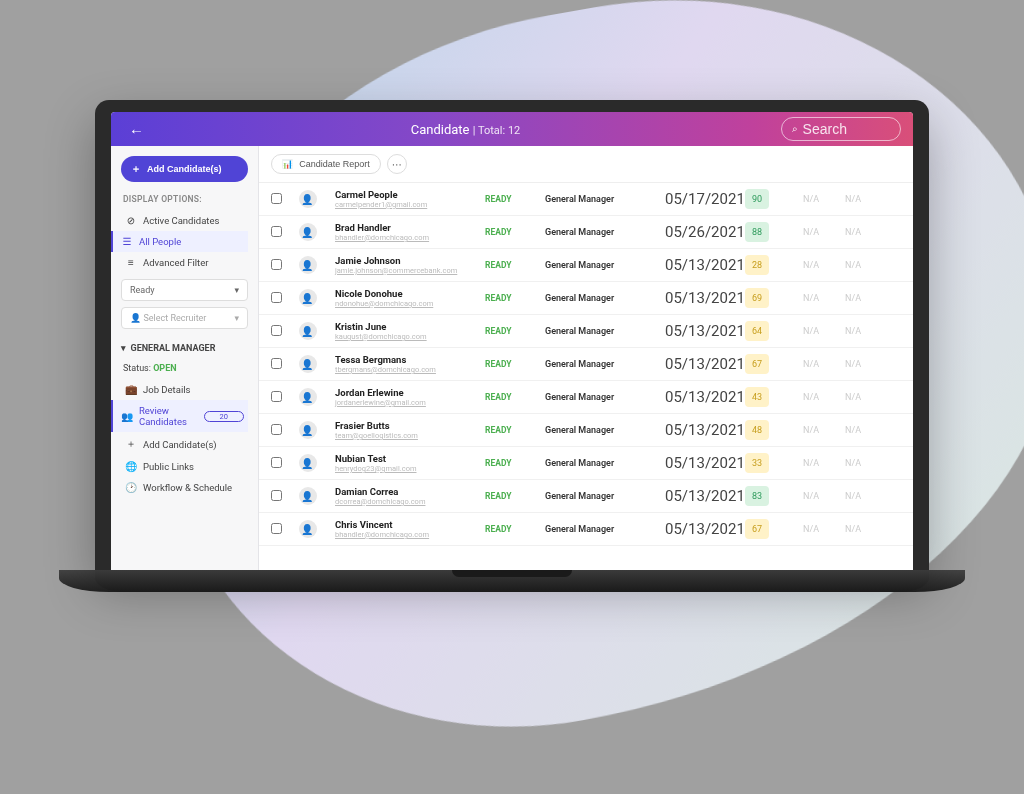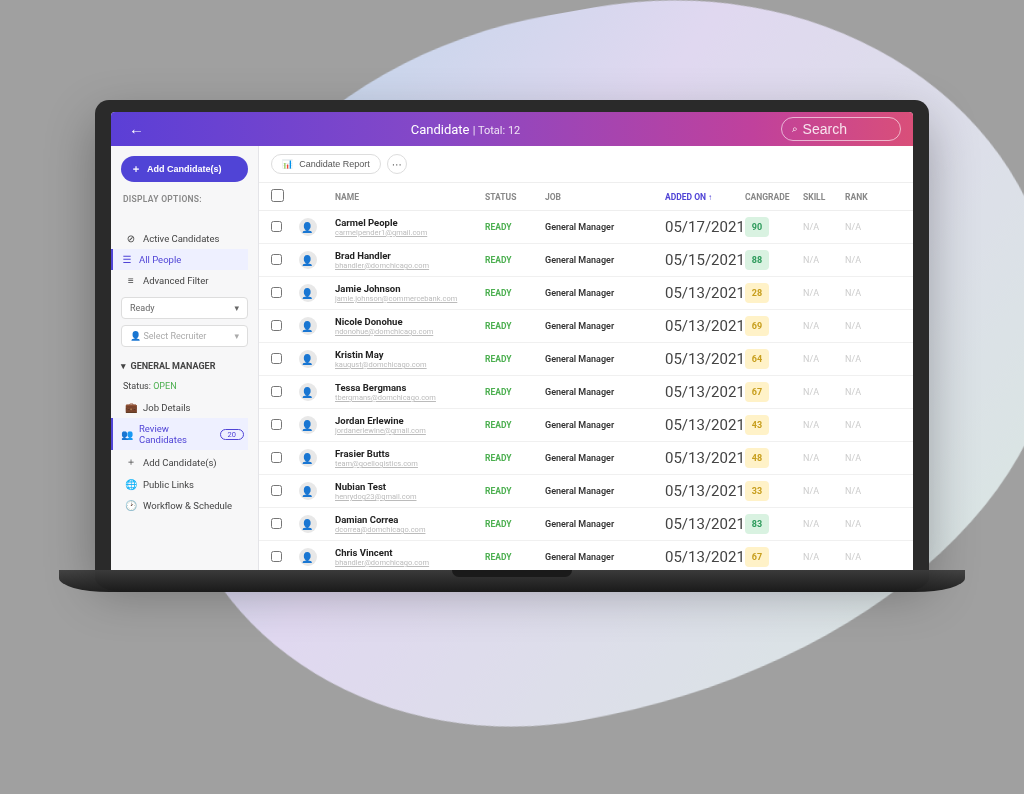--- a/index.html
+++ b/index.html
@@ -152,21 +152,21 @@
   gap: 6px;
   cursor: pointer;
 }
 .add-candidates-btn .icon { font-size: 10px; }
 
 .section-label {
   font-size: 8.5px;
   color: #888;
   font-weight: 600;
   letter-spacing: 0.3px;
-  margin: 12px 0 24px 2px;
+  margin: 12px 0 6px 2px;
 }
 
 .side-item {
   display: flex;
   align-items: center;
   gap: 6px;
   padding: 5px 4px;
   font-size: 9.5px;
   color: #444;
   cursor: pointer;
@@ -201,21 +201,21 @@
   color: #444;
   display: flex;
   align-items: center;
   gap: 5px;
 }
 
 .status-line {
   font-size: 9px;
   margin: 10px 0 6px 2px;
 }
-.status-line .open { color: #4caf50; font-weight: 400; }
+.status-line .open { color: #4caf50; font-weight: 700; }
 
 .job-item {
   display: flex;
   align-items: center;
   gap: 6px;
   padding: 5px 4px;
   font-size: 9.5px;
   color: #444;
   cursor: pointer;
   justify-content: space-between;
@@ -226,21 +226,21 @@
   border-left: 2px solid #5044d6;
   background: #eef0ff;
   margin-left: -10px;
   padding-left: 8px;
 }
 .job-item .badge {
   border: 1px solid #5044d6;
   color: #5044d6;
   border-radius: 8px;
   font-size: 7.5px;
-  padding: 0 7px;
+  padding: 0 15px;
 }
 .job-item .icon { font-size: 10px; width: 12px; text-align: center; }
 
 
 .main {
   flex: 1;
   display: flex;
   flex-direction: column;
   overflow: hidden;
 }
@@ -321,21 +321,21 @@
 .status-ready { color: #4caf50; font-weight: 700; font-size: 8.5px; }
 .job-cell { font-weight: 600; font-size: 9px; color: #333; }
 .date-cell { font-size: 15px; color: #444; }
 .score {
   display: inline-flex;
   align-items: center;
   justify-content: center;
   width: 24px;
   height: 20px;
   border-radius: 4px;
-  font-weight: 700;
+  font-weight: 400;
   font-size: 9px;
 }
 .score.green { background: #d9f2e1; color: #2e9b5c; }
 .score.yellow { background: #fff2c8; color: #c79e1d; }
 .na { color: #ccc; font-size: 9px; }
 </style>
 </head>
 <body>
 
 <div class="blob"></div>
@@ -436,31 +436,20 @@
             <button class="report-btn">
               <span>📊</span>
               <span>Candidate Report</span>
             </button>
             <button class="more-btn">
               <span>⋯</span>
             </button>
           </div>
 
           <div class="table">
-            <div class="thead">
-              <span><input type="checkbox" style=""></span>
-              <span></span>
-              <span>NAME</span>
-              <span>STATUS</span>
-              <span>JOB</span>
-              <span class="sort">ADDED ON</span>
-              <span>CANGRADE</span>
-              <span>SKILL</span>
-              <span>RANK</span>
-            </div>
             <div class="tbody" id="tbody">
                 <div class="row">
     <span><input type="checkbox" style=""></span>
     <span>
                     <div class="avatar">👤</div>
                   </span>
     <span class="name-cell">
       <div class="name">Carmel People</div>
       <div class="email">carmelpender1@gmail.com</div>
     </span>
@@ -475,21 +464,21 @@
     <span><input type="checkbox" style=""></span>
     <span>
                     <div class="avatar">👤</div>
                   </span>
     <span class="name-cell">
       <div class="name">Brad Handler</div>
       <div class="email">bhandler@domchicago.com</div>
     </span>
     <span class="status-ready">READY</span>
     <span class="job-cell">General Manager</span>
-    <span class="date-cell">05/15/2021</span>
+    <span class="date-cell">05/26/2021</span>
     <span><span class="score green">88</span></span>
     <span class="na">N/A</span>
     <span class="na">N/A</span>
   </div>
                 <div class="row">
     <span><input type="checkbox" style=""></span>
     <span>
                     <div class="avatar">👤</div>
                   </span>
     <span class="name-cell">
@@ -518,21 +507,21 @@
     <span><span class="score yellow">69</span></span>
     <span class="na">N/A</span>
     <span class="na">N/A</span>
   </div>
                 <div class="row">
     <span><input type="checkbox" style=""></span>
     <span>
                     <div class="avatar">👤</div>
                   </span>
     <span class="name-cell">
-      <div class="name">Kristin May</div>
+      <div class="name">Kristin June</div>
       <div class="email">kaugust@domchicago.com</div>
     </span>
     <span class="status-ready">READY</span>
     <span class="job-cell">General Manager</span>
     <span class="date-cell">05/13/2021</span>
     <span><span class="score yellow">64</span></span>
     <span class="na">N/A</span>
     <span class="na">N/A</span>
   </div>
                 <div class="row">

